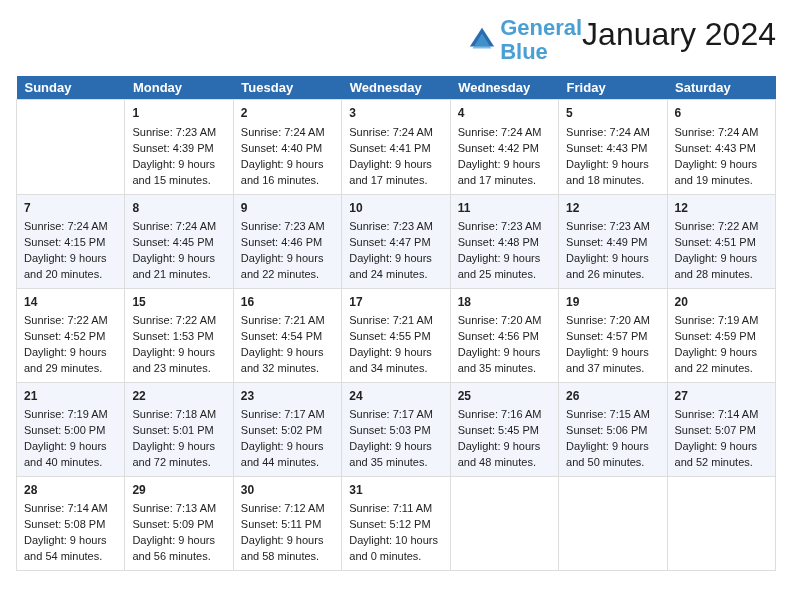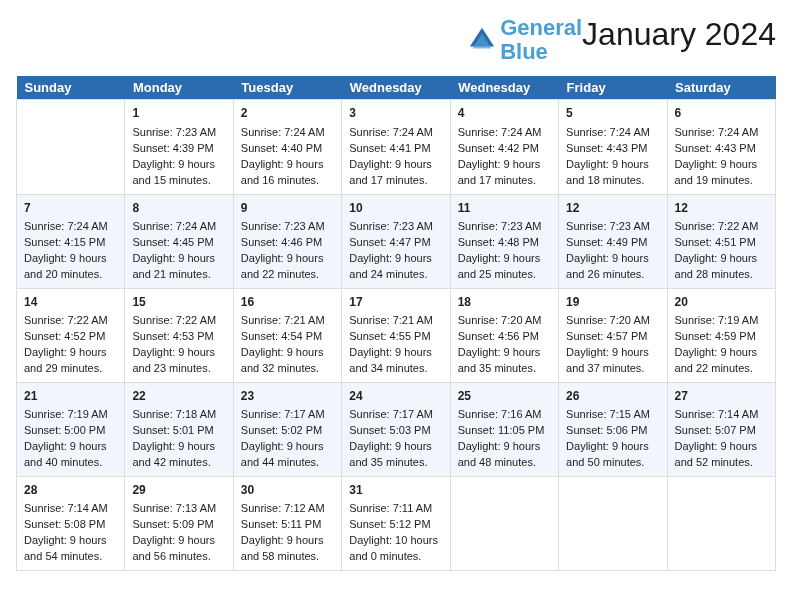--- a/index.html
+++ b/index.html
@@ -218,21 +218,21 @@
         <td>
           <span class="day-num">14</span>
           <div>Sunrise: 7:22 AM</div>
           <div>Sunset: 4:52 PM</div>
           <div>Daylight: 9 hours</div>
           <div>and 29 minutes.</div>
         </td>
         <td>
           <span class="day-num">15</span>
           <div>Sunrise: 7:22 AM</div>
-          <div>Sunset: 4:53 PM</div>
+          <div>Sunset: 1:53 PM</div>
           <div>Daylight: 9 hours</div>
           <div>and 23 minutes.</div>
         </td>
         <td>
           <span class="day-num">16</span>
           <div>Sunrise: 7:21 AM</div>
           <div>Sunset: 4:54 PM</div>
           <div>Daylight: 9 hours</div>
           <div>and 32 minutes.</div>
         </td>
@@ -271,40 +271,40 @@
           <div>Sunrise: 7:19 AM</div>
           <div>Sunset: 5:00 PM</div>
           <div>Daylight: 9 hours</div>
           <div>and 40 minutes.</div>
         </td>
         <td>
           <span class="day-num">22</span>
           <div>Sunrise: 7:18 AM</div>
           <div>Sunset: 5:01 PM</div>
           <div>Daylight: 9 hours</div>
-          <div>and 42 minutes.</div>
+          <div>and 72 minutes.</div>
         </td>
         <td>
           <span class="day-num">23</span>
           <div>Sunrise: 7:17 AM</div>
           <div>Sunset: 5:02 PM</div>
           <div>Daylight: 9 hours</div>
           <div>and 44 minutes.</div>
         </td>
         <td>
           <span class="day-num">24</span>
           <div>Sunrise: 7:17 AM</div>
           <div>Sunset: 5:03 PM</div>
           <div>Daylight: 9 hours</div>
           <div>and 35 minutes.</div>
         </td>
         <td>
           <span class="day-num">25</span>
           <div>Sunrise: 7:16 AM</div>
-          <div>Sunset: 11:05 PM</div>
+          <div>Sunset: 5:45 PM</div>
           <div>Daylight: 9 hours</div>
           <div>and 48 minutes.</div>
         </td>
         <td>
           <span class="day-num">26</span>
           <div>Sunrise: 7:15 AM</div>
           <div>Sunset: 5:06 PM</div>
           <div>Daylight: 9 hours</div>
           <div>and 50 minutes.</div>
         </td>

